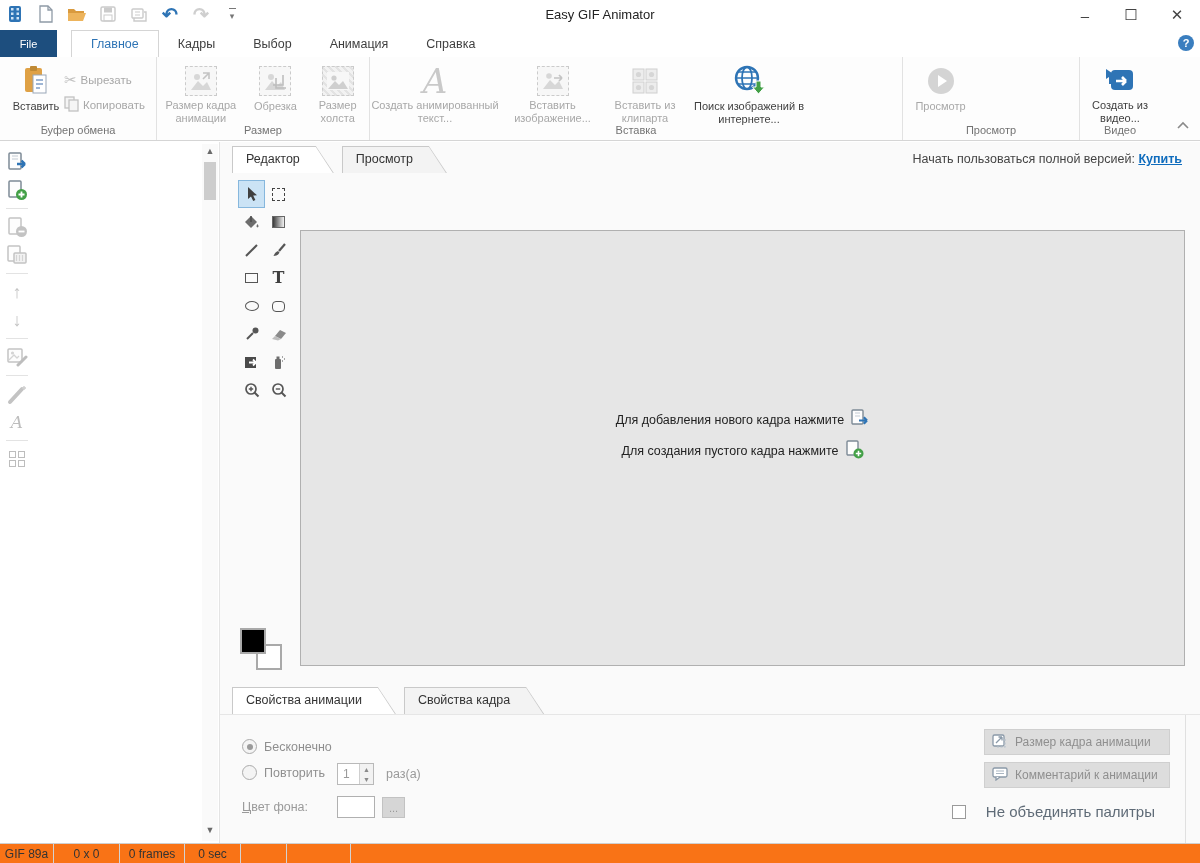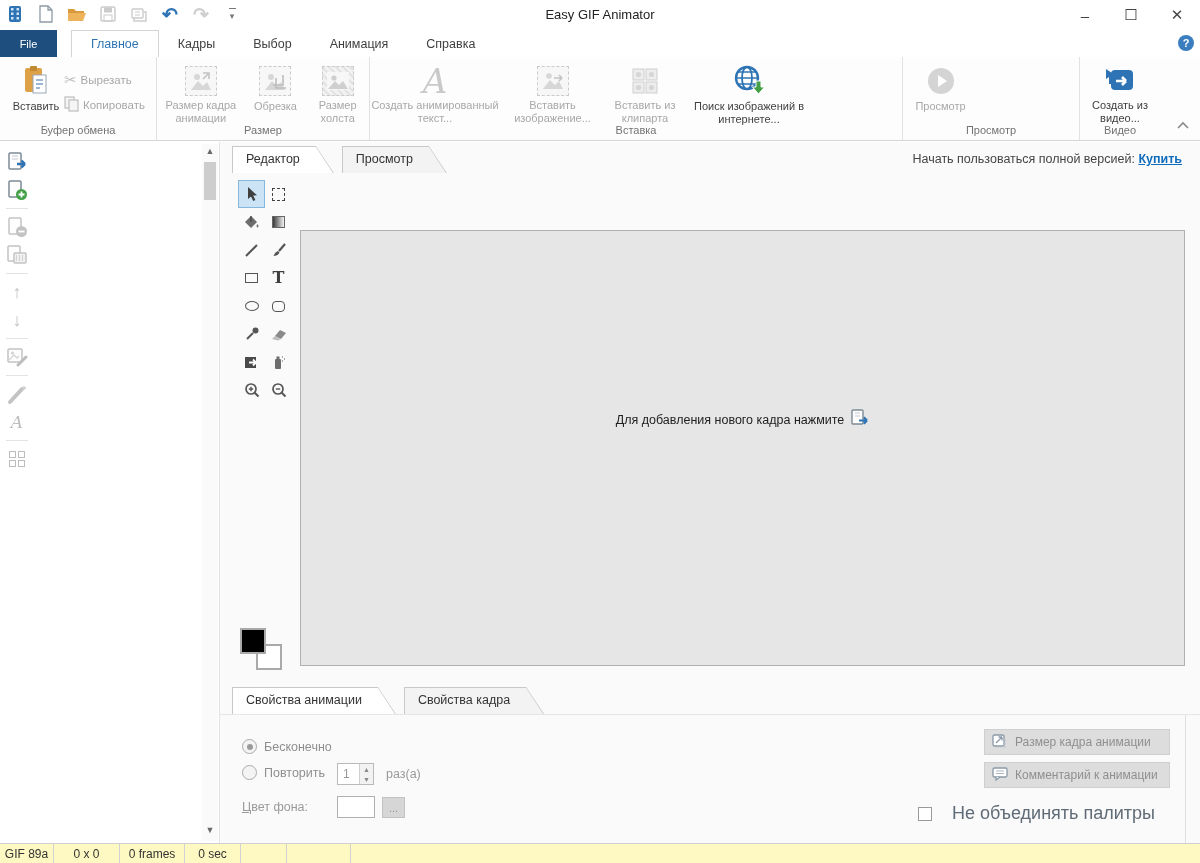--- a/index.html
+++ b/index.html
@@ -98,25 +98,25 @@
   .spin{position:absolute;width:37px;height:22px;border:1px solid #b9b9b9;background:#fff;display:flex;}
   .spin .val{flex:1;font-size:12px;color:#9a9a9a;padding:3px 0 0 5px;}
   .spin .btns{width:14px;border-left:1px solid #cfcfcf;display:flex;flex-direction:column;}
   .spin .btns span{flex:1;display:flex;align-items:center;justify-content:center;font-size:7px;color:#8a8a8a;background:#f2f2f2;}
   .lblgray{position:absolute;font-size:12.5px;color:#9a9a9a;}
   .colorbox{position:absolute;width:38px;height:22px;border:1px solid #b0b0b0;background:#fff;}
   .dots{position:absolute;width:23px;height:21px;background:#d6d6d6;border:1px solid #c2c2c2;
         font-size:11px;color:#9a9a9a;display:flex;align-items:flex-end;justify-content:center;padding-bottom:3px;}
   .gbtn{position:absolute;width:186px;height:26px;background:#ddd;border:1px solid #cfcfcf;
         display:flex;align-items:center;gap:7px;padding-left:7px;font-size:12px;color:#8f8f8f;}
-  .chkrow{position:absolute;display:flex;align-items:center;gap:20px;font-size:18px;color:#5f6b77;}
+  .chkrow{position:absolute;display:flex;align-items:center;gap:20px;font-size:15px;color:#5f6b77;}
   .chk{width:14px;height:14px;border:1px solid #9a9a9a;background:#fff;}
   .pright-line{position:absolute;right:14px;top:0;bottom:0;border-right:1px solid #e0e0e0;}
   
-  .statusbar{position:absolute;left:0;top:843px;width:1200px;height:20px;background:#fef9c3;
+  .statusbar{position:absolute;left:0;top:843px;width:1200px;height:20px;background:#f97316;
              border-top:1px solid #cfcfcf;display:flex;font-size:12px;color:#333;}
   .sseg{display:flex;align-items:center;justify-content:center;border-right:1px solid #d2d2d2;height:100%;}
 </style>
 </head>
 <body>
 
 <div class="stage">
 
   <div class="titlebar">
     <div class="qat">
@@ -503,20 +503,30 @@
         <div class="hint" style="top:178px;">
           <span>Для добавления нового кадра нажмите</span>
           <span>
             <svg width="19" height="19">
                 <rect x="2" y="1" width="11" height="14" rx="1" fill="#fdfdfd" stroke="#7d8a96" stroke-width="1.4"></rect>
                 <path d="M5 4 h5 M5 7 h5" stroke="#c3cbd3" stroke-width="1.1"></path>
                 <path d="M9 11.5 h8 m0 0 l-3.2 -3.2 m3.2 3.2 l-3.2 3.2" stroke="#2e74b5" stroke-width="2.2" fill="none"></path>
               </svg>
           </span>
         </div>
+        <div class="hint" style="top:209px;">
+          <span>Для создания пустого кадра нажмите</span>
+          <span>
+            <svg width="19" height="19">
+                <rect x="2" y="1" width="11" height="14" rx="1" fill="#fdfdfd" stroke="#7d8a96" stroke-width="1.4"></rect>
+                <circle cx="13.5" cy="13.5" r="5" fill="#43a047"></circle>
+                <path d="M10.8 13.5 h5.4 M13.5 10.8 v5.4" stroke="#fff" stroke-width="1.6"></path>
+              </svg>
+          </span>
+        </div>
       </div>
 
       <div class="swatches">
         <span class="sw-b"></span>
         <span class="sw-w"></span>
       </div>
     </div>
 
     <div class="props">
       <div class="ptabs">

